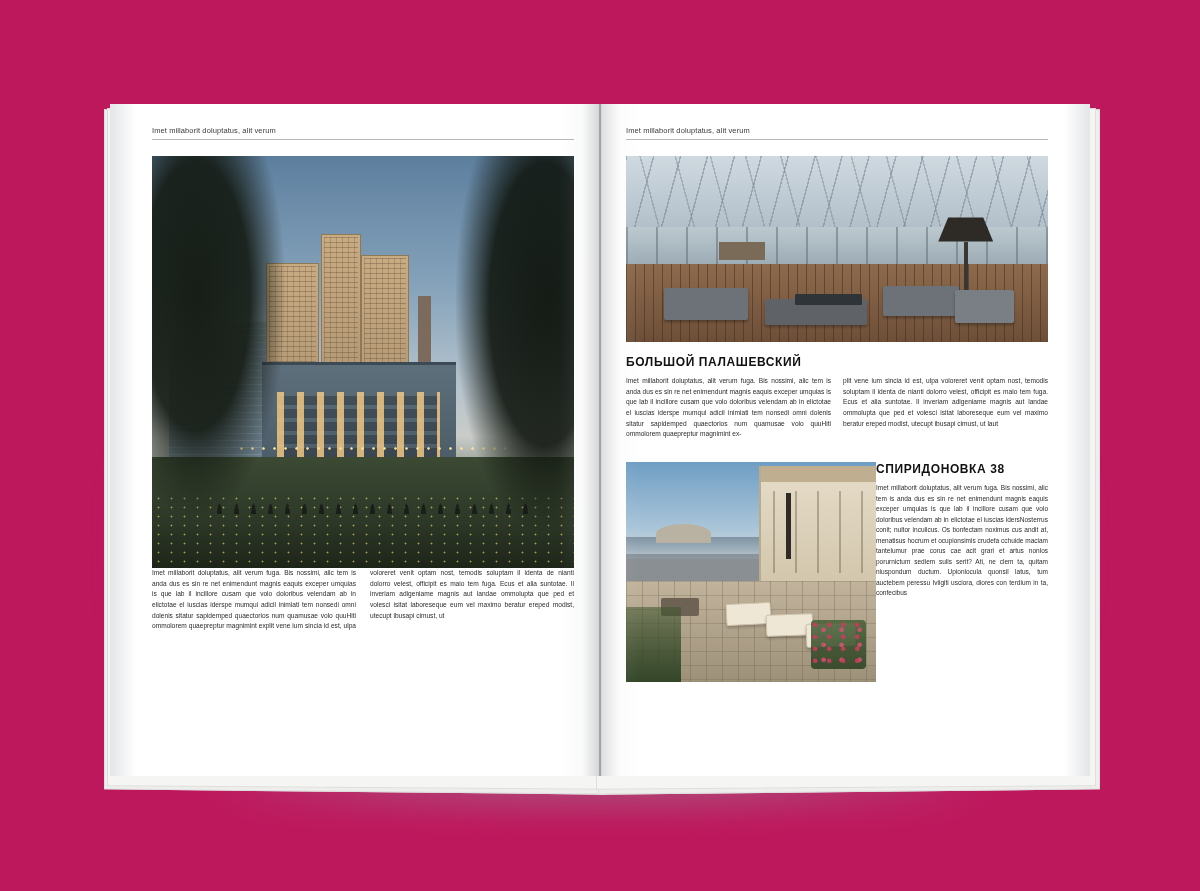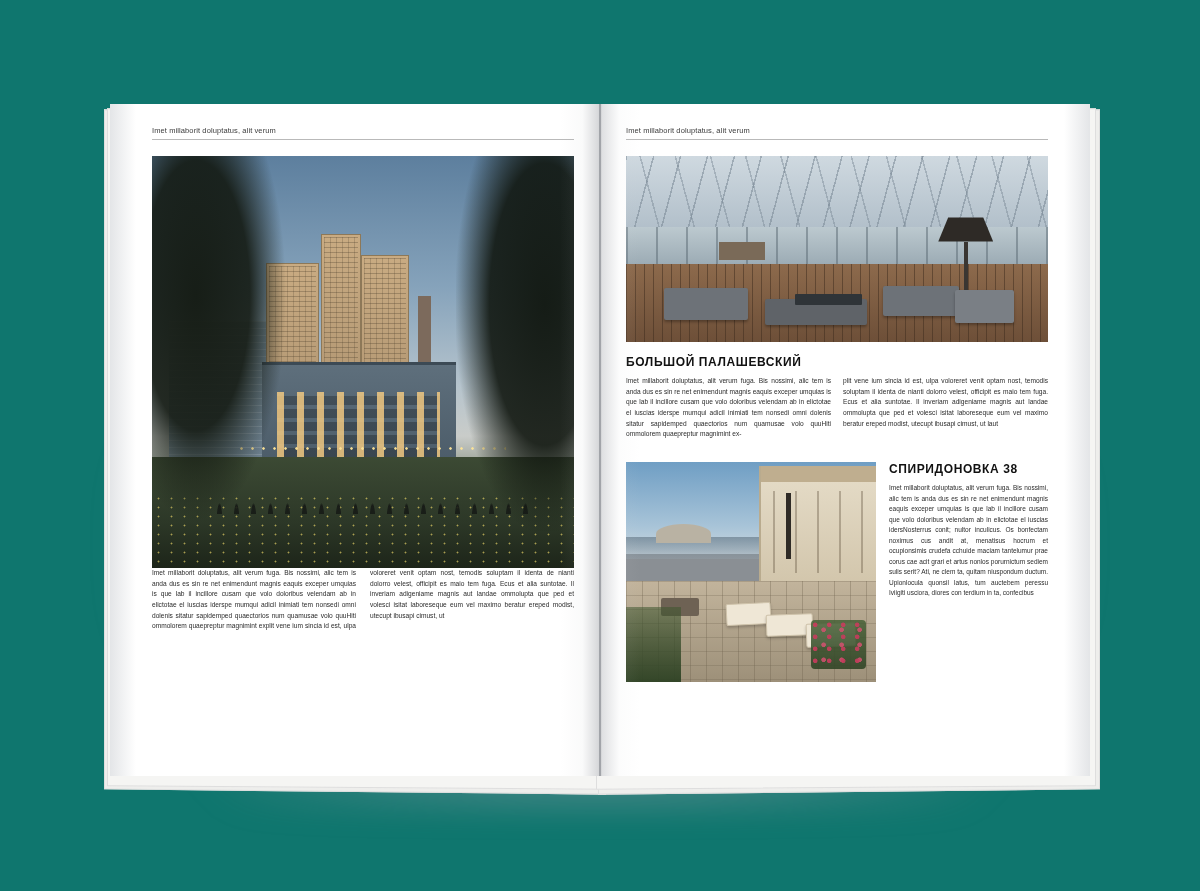--- a/index.html
+++ b/index.html
@@ -11,21 +11,21 @@
     height: 891px;
     background: #ffffff;
     font-family: "Liberation Sans", sans-serif;
     overflow: hidden;
   }
 
   .stage {
     position: relative;
     width: 1200px;
     height: 891px;
-    background: #0f766e;
+    background: #be185d;
   }
 
   
   .book-shadow {
     position: absolute;
     left: 108px;
     top: 150px;
     width: 984px;
     height: 660px;
     background: radial-gradient(ellipse at 50% 60%, rgba(120,130,140,0.55) 0%, rgba(150,160,170,0.30) 45%, rgba(255,255,255,0) 72%);
@@ -323,21 +323,21 @@
   }
   .lamp-post {
     position:absolute; right: 34%; top: 14%; width: 2%; height: 30%;
     background:#2f2b26;
   }
 
   
   .rp-headline { font-size: 12px; }
   .rp-body-2col { column-count: 2; column-gap: 12px; font-size: 6.4px; line-height: 1.6; }
 
-  .sidecol-wrap { display: flex; gap: 13px; }
+  .sidecol-wrap { display: flex; }
   .sidecol-photo { width: 250px; }
   .sidecol-text  { flex: 1; }
   .sidecol-text .body-col { font-size: 6.5px; line-height: 1.62; }
 </style>
 </head>
 <body>
 
 <div class="stage">
 
   <div class="book-shadow"></div>

